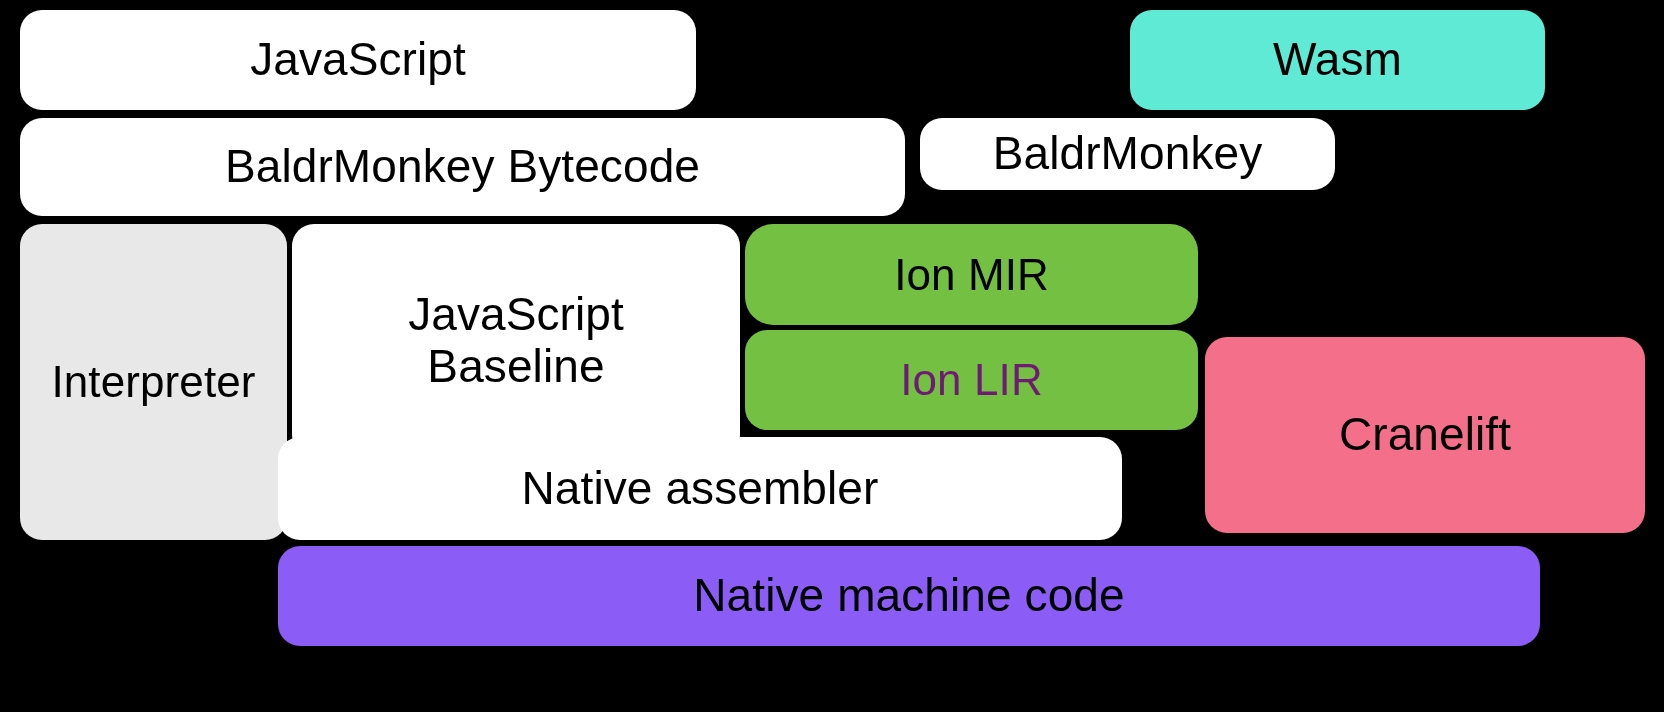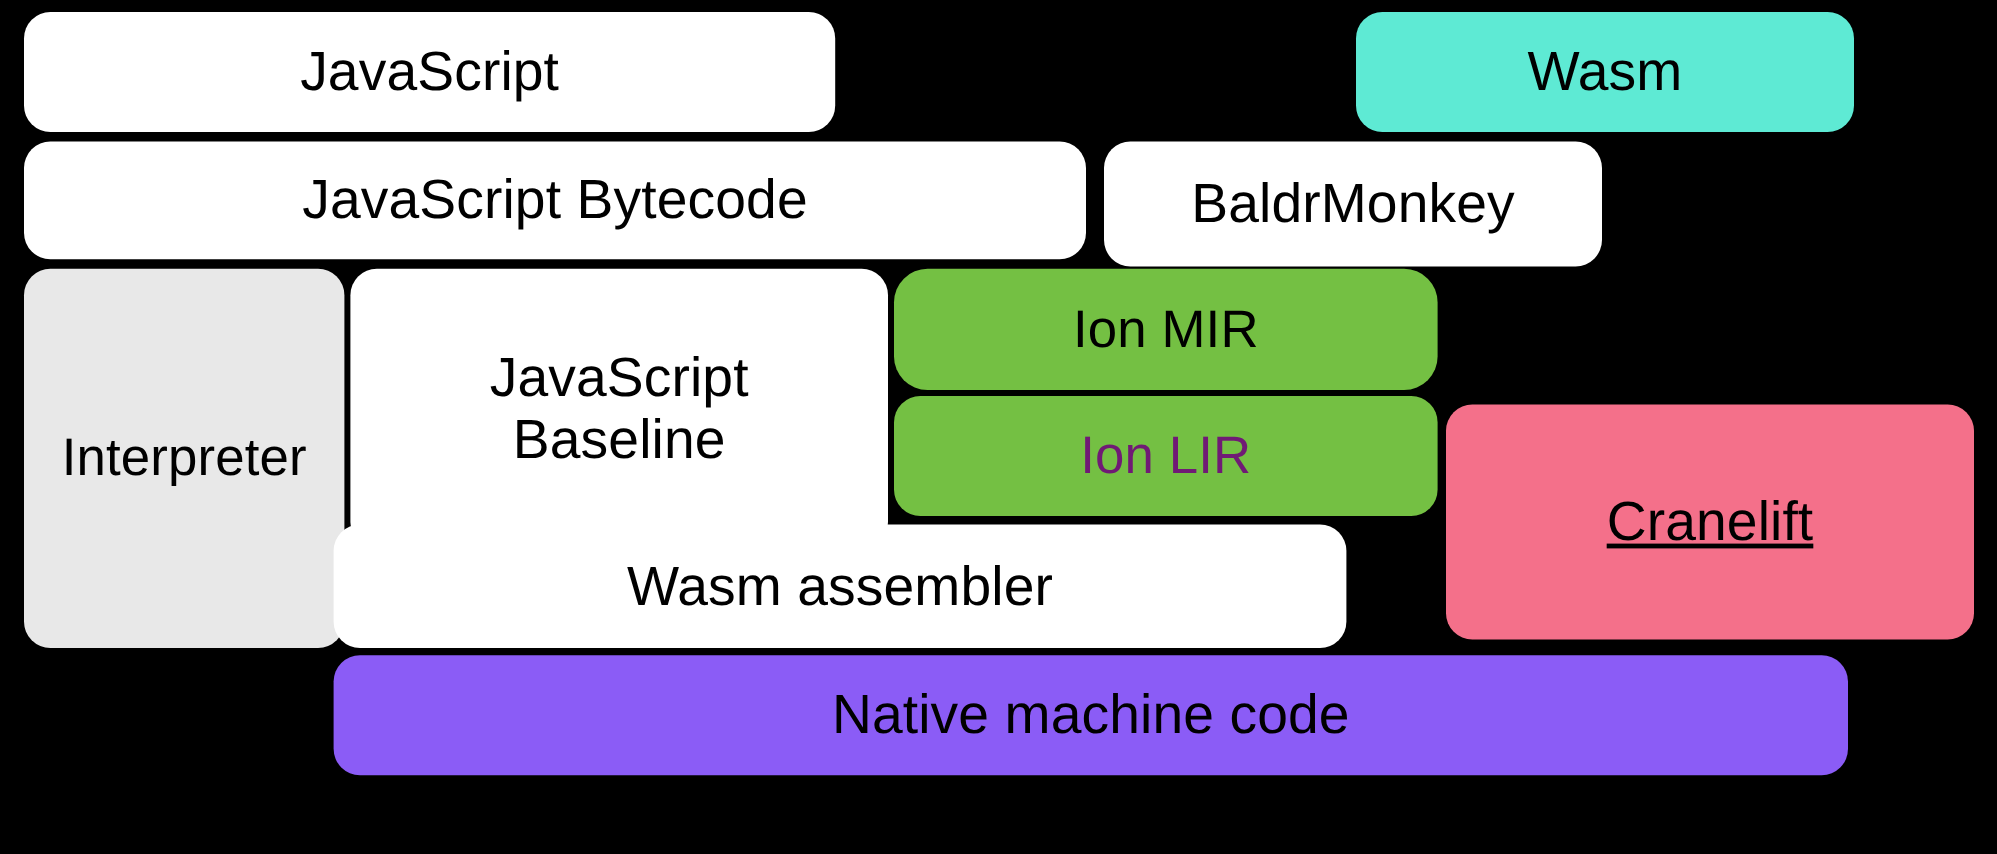--- a/index.html
+++ b/index.html
@@ -30,23 +30,23 @@
     letter-spacing: 0.1px;
     user-select: none;
   }
 </style>
 </head>
 <body>
 
 <div id="stage" style="background: rgb(0, 0, 0);">
     <div class="node" style="left: 20px; top: 10px; width: 676px; height: 100px; background: rgb(255, 255, 255); font-size: 46px; color: rgb(0, 0, 0);"><span>JavaScript</span></div>
     <div class="node" style="left: 1130px; top: 10px; width: 415px; height: 100px; background: #5eead4; font-size: 46px; color: rgb(0, 0, 0);"><span>Wasm</span></div>
-    <div class="node" style="left: 20px; top: 118px; width: 885px; height: 98px; background: rgb(255, 255, 255); font-size: 46px; color: rgb(0, 0, 0);"><span>JavaScript Bytecode</span></div>
-    <div class="node" style="left: 920px; top: 118px; width: 415px; height: 104px; background: rgb(255, 255, 255); font-size: 46px; color: rgb(0, 0, 0);"><span>BaldrMonkey</span></div>
+    <div class="node" style="left: 20px; top: 118px; width: 885px; height: 98px; background: rgb(255, 255, 255); font-size: 46px; color: rgb(0, 0, 0);"><span>BaldrMonkey Bytecode</span></div>
+    <div class="node" style="left: 920px; top: 118px; width: 415px; height: 72px; background: rgb(255, 255, 255); font-size: 46px; color: rgb(0, 0, 0);"><span>BaldrMonkey</span></div>
     <div class="node" style="left: 20px; top: 224px; width: 267px; height: 316px; background: rgb(232, 232, 232); font-size: 44px; color: #000000;"><span>Interpreter</span></div>
     <div class="node" style="left: 292px; top: 224px; width: 448px; height: 233px; background: rgb(255, 255, 255); font-size: 46px; color: rgb(0, 0, 0);"><span>JavaScript
 Baseline</span></div>
     <div class="node" style="left: 745px; top: 224px; width: 453px; height: 101px; background: rgb(116, 192, 67); font-size: 44px; color: rgb(0, 0, 0); border-radius: 28px;"><span>Ion MIR</span></div>
     <div class="node" style="left: 745px; top: 330px; width: 453px; height: 100px; background: rgb(116, 192, 67); font-size: 44px; color: #701a75; justify-content: center;"><span>Ion LIR</span></div>
-    <div class="node" style="left: 1205px; top: 337px; width: 440px; height: 196px; background: rgb(244, 112, 138); font-size: 46px; color: rgb(0, 0, 0); text-decoration: underline;"><span>Cranelift</span></div>
-    <div class="node" style="left: 278px; top: 437px; width: 844px; height: 103px; background: rgb(255, 255, 255); font-size: 46px; color: rgb(0, 0, 0);"><span>Wasm assembler</span></div>
+    <div class="node" style="left: 1205px; top: 337px; width: 440px; height: 196px; background: rgb(244, 112, 138); font-size: 46px; color: rgb(0, 0, 0);"><span>Cranelift</span></div>
+    <div class="node" style="left: 278px; top: 437px; width: 844px; height: 103px; background: rgb(255, 255, 255); font-size: 46px; color: rgb(0, 0, 0);"><span>Native assembler</span></div>
     <div class="node" style="left: 278px; top: 546px; width: 1262px; height: 100px; background: #8b5cf6; font-size: 46px; color: rgb(0, 0, 0);"><span>Native machine code</span></div>
   </div>
 
 </body></html>

